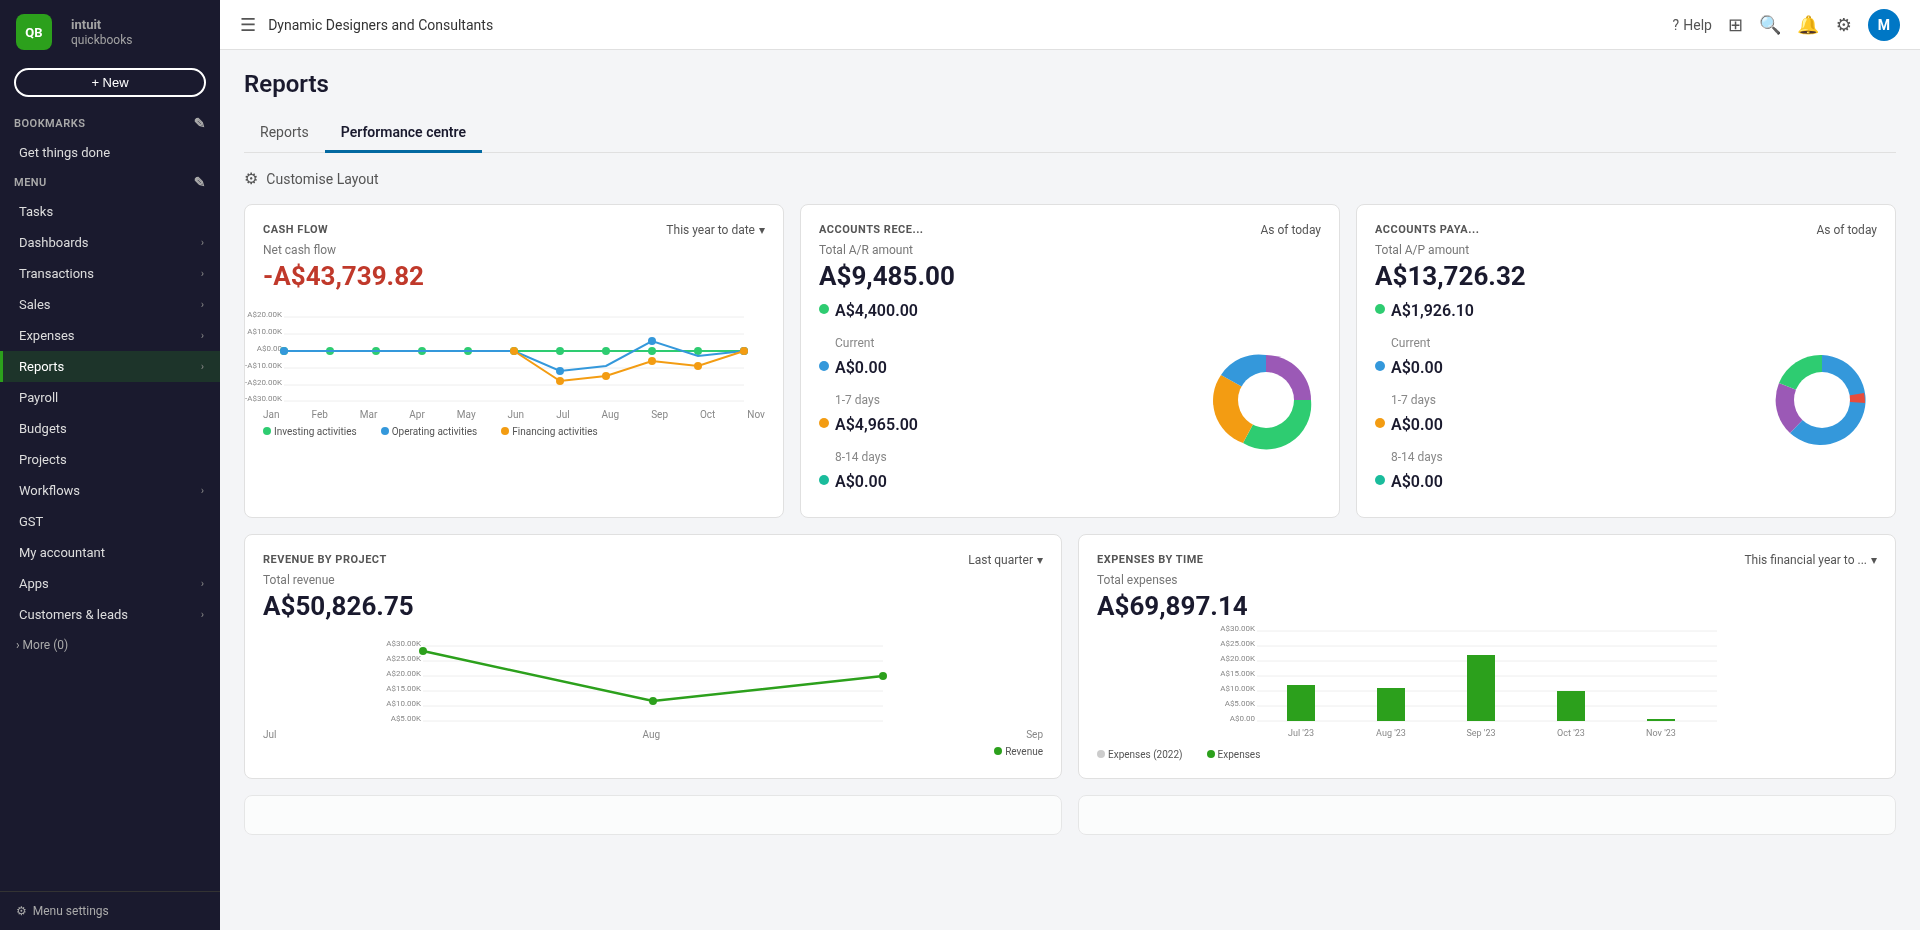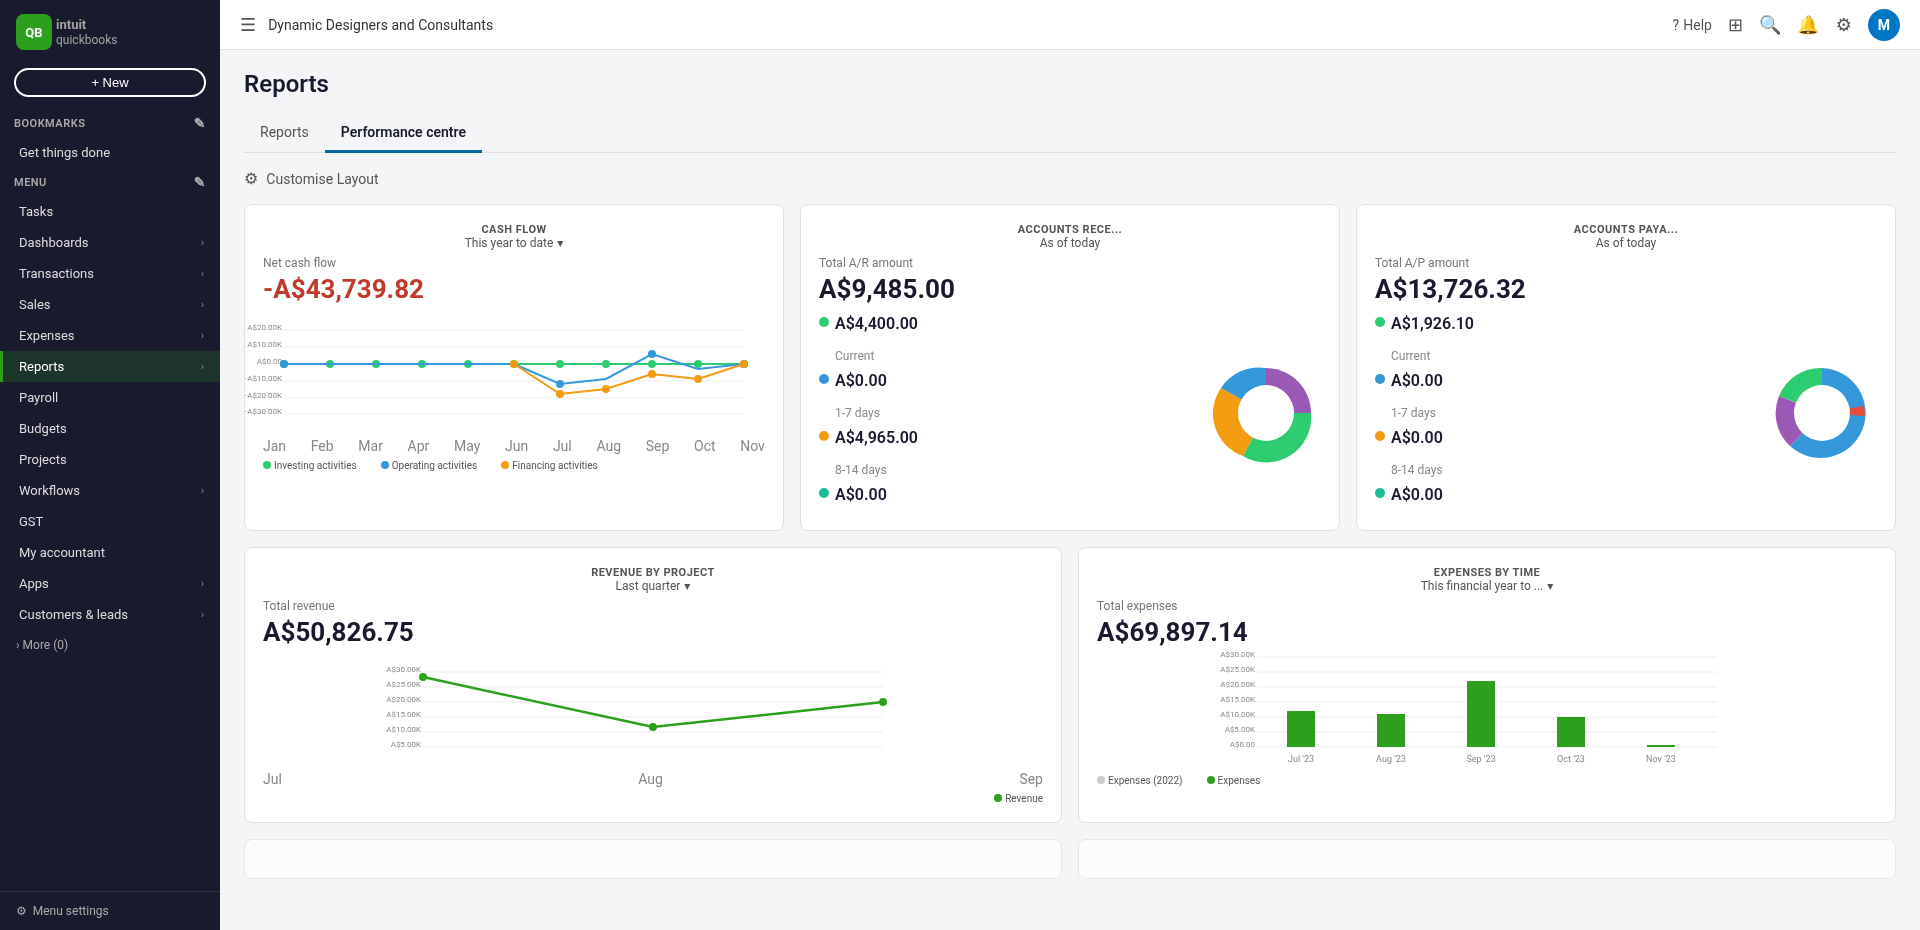--- a/index.html
+++ b/index.html
@@ -7,21 +7,21 @@
 
     
     #sidebar {
       width: 220px; min-width: 220px; background: #1a1a2e; color: #fff;
       display: flex; flex-direction: column; height: 930px; overflow-y: auto; flex-shrink: 0;
     }
     #sidebar::-webkit-scrollbar { width: 4px; }
     #sidebar::-webkit-scrollbar-thumb { background: #444; }
 
     .sidebar-logo {
-      display: flex; align-items: center; gap: 4px; padding: 14px 16px;
+      display: flex; align-items: center; gap: 19px; padding: 14px 16px;
     }
     .logo-icon {
       width: 36px; height: 36px; background: #2ca01c; border-radius: 8px;
       display: flex; align-items: center; justify-content: center; color: #fff; font-weight: bold; font-size: 13px;
     }
     .logo-text { font-size: 12px; color: #a3a3a3; line-height: 1.2; }
     .logo-text span { display: block; font-weight: 700; font-size: 13px; }
 
     .new-btn {
       margin: 4px 14px 12px; background: transparent; border: 2px solid #fff;
@@ -91,27 +91,27 @@
     .customise-icon { font-size: 16px; }
 
     
     .cards-grid { display: grid; grid-template-columns: 1fr 1fr; gap: 16px; margin-bottom: 16px; }
     .cards-grid-3 { display: grid; grid-template-columns: 1fr 1fr 1fr; gap: 16px; margin-bottom: 16px; }
 
     .card {
       background: #fff; border-radius: 8px; border: 1px solid #e0e0e0;
       padding: 18px; position: relative; overflow: hidden;
     }
-    .card-header { display: flex; align-items: center; justify-content: space-between; margin-bottom: 6px; flex-direction: column; }
+    .card-header { display: flex; align-items: flex-start; justify-content: space-between; margin-bottom: 6px; }
     .card-title { font-size: 11px; font-weight: 700; color: #555; text-transform: uppercase; letter-spacing: 0.5px; }
     .card-period { font-size: 12px; color: #555; display: flex; align-items: center; gap: 4px; cursor: pointer; }
     .card-subtitle { font-size: 12px; color: #777; margin-bottom: 4px; }
     .card-amount { font-size: 26px; font-weight: 700; color: #1a1a2e; margin-bottom: 10px; }
     .card-amount.negative { color: #c0392b; }
-    .chart-labels { display: flex; justify-content: space-between; font-size: 14px; color: #888; margin-top: 20px; align-items: flex-end; }
+    .chart-labels { display: flex; justify-content: space-between; font-size: 10px; color: #888; margin-top: 4px; align-items: flex-end; }
     .chart-legend { display: flex; gap: 24px; font-size: 10px; color: #555; margin-top: 6px; flex-wrap: wrap; }
     .legend-dot { width: 8px; height: 8px; border-radius: 50%; display: inline-block; margin-right: 3px; }
 
     
     .donut-section { display: flex; align-items: center; gap: 32px; }
     .donut-labels { flex: 1; }
     .donut-label-row { display: flex; align-items: flex-start; gap: 6px; margin-bottom: 8px; }
     .donut-dot { width: 10px; height: 10px; border-radius: 50%; flex-shrink: 0; margin-top: 3px; }
     .donut-amount { font-weight: 600; color: #1a1a2e; }
     .donut-sub { color: #888; font-size: 12px; margin-top: 16px; }

